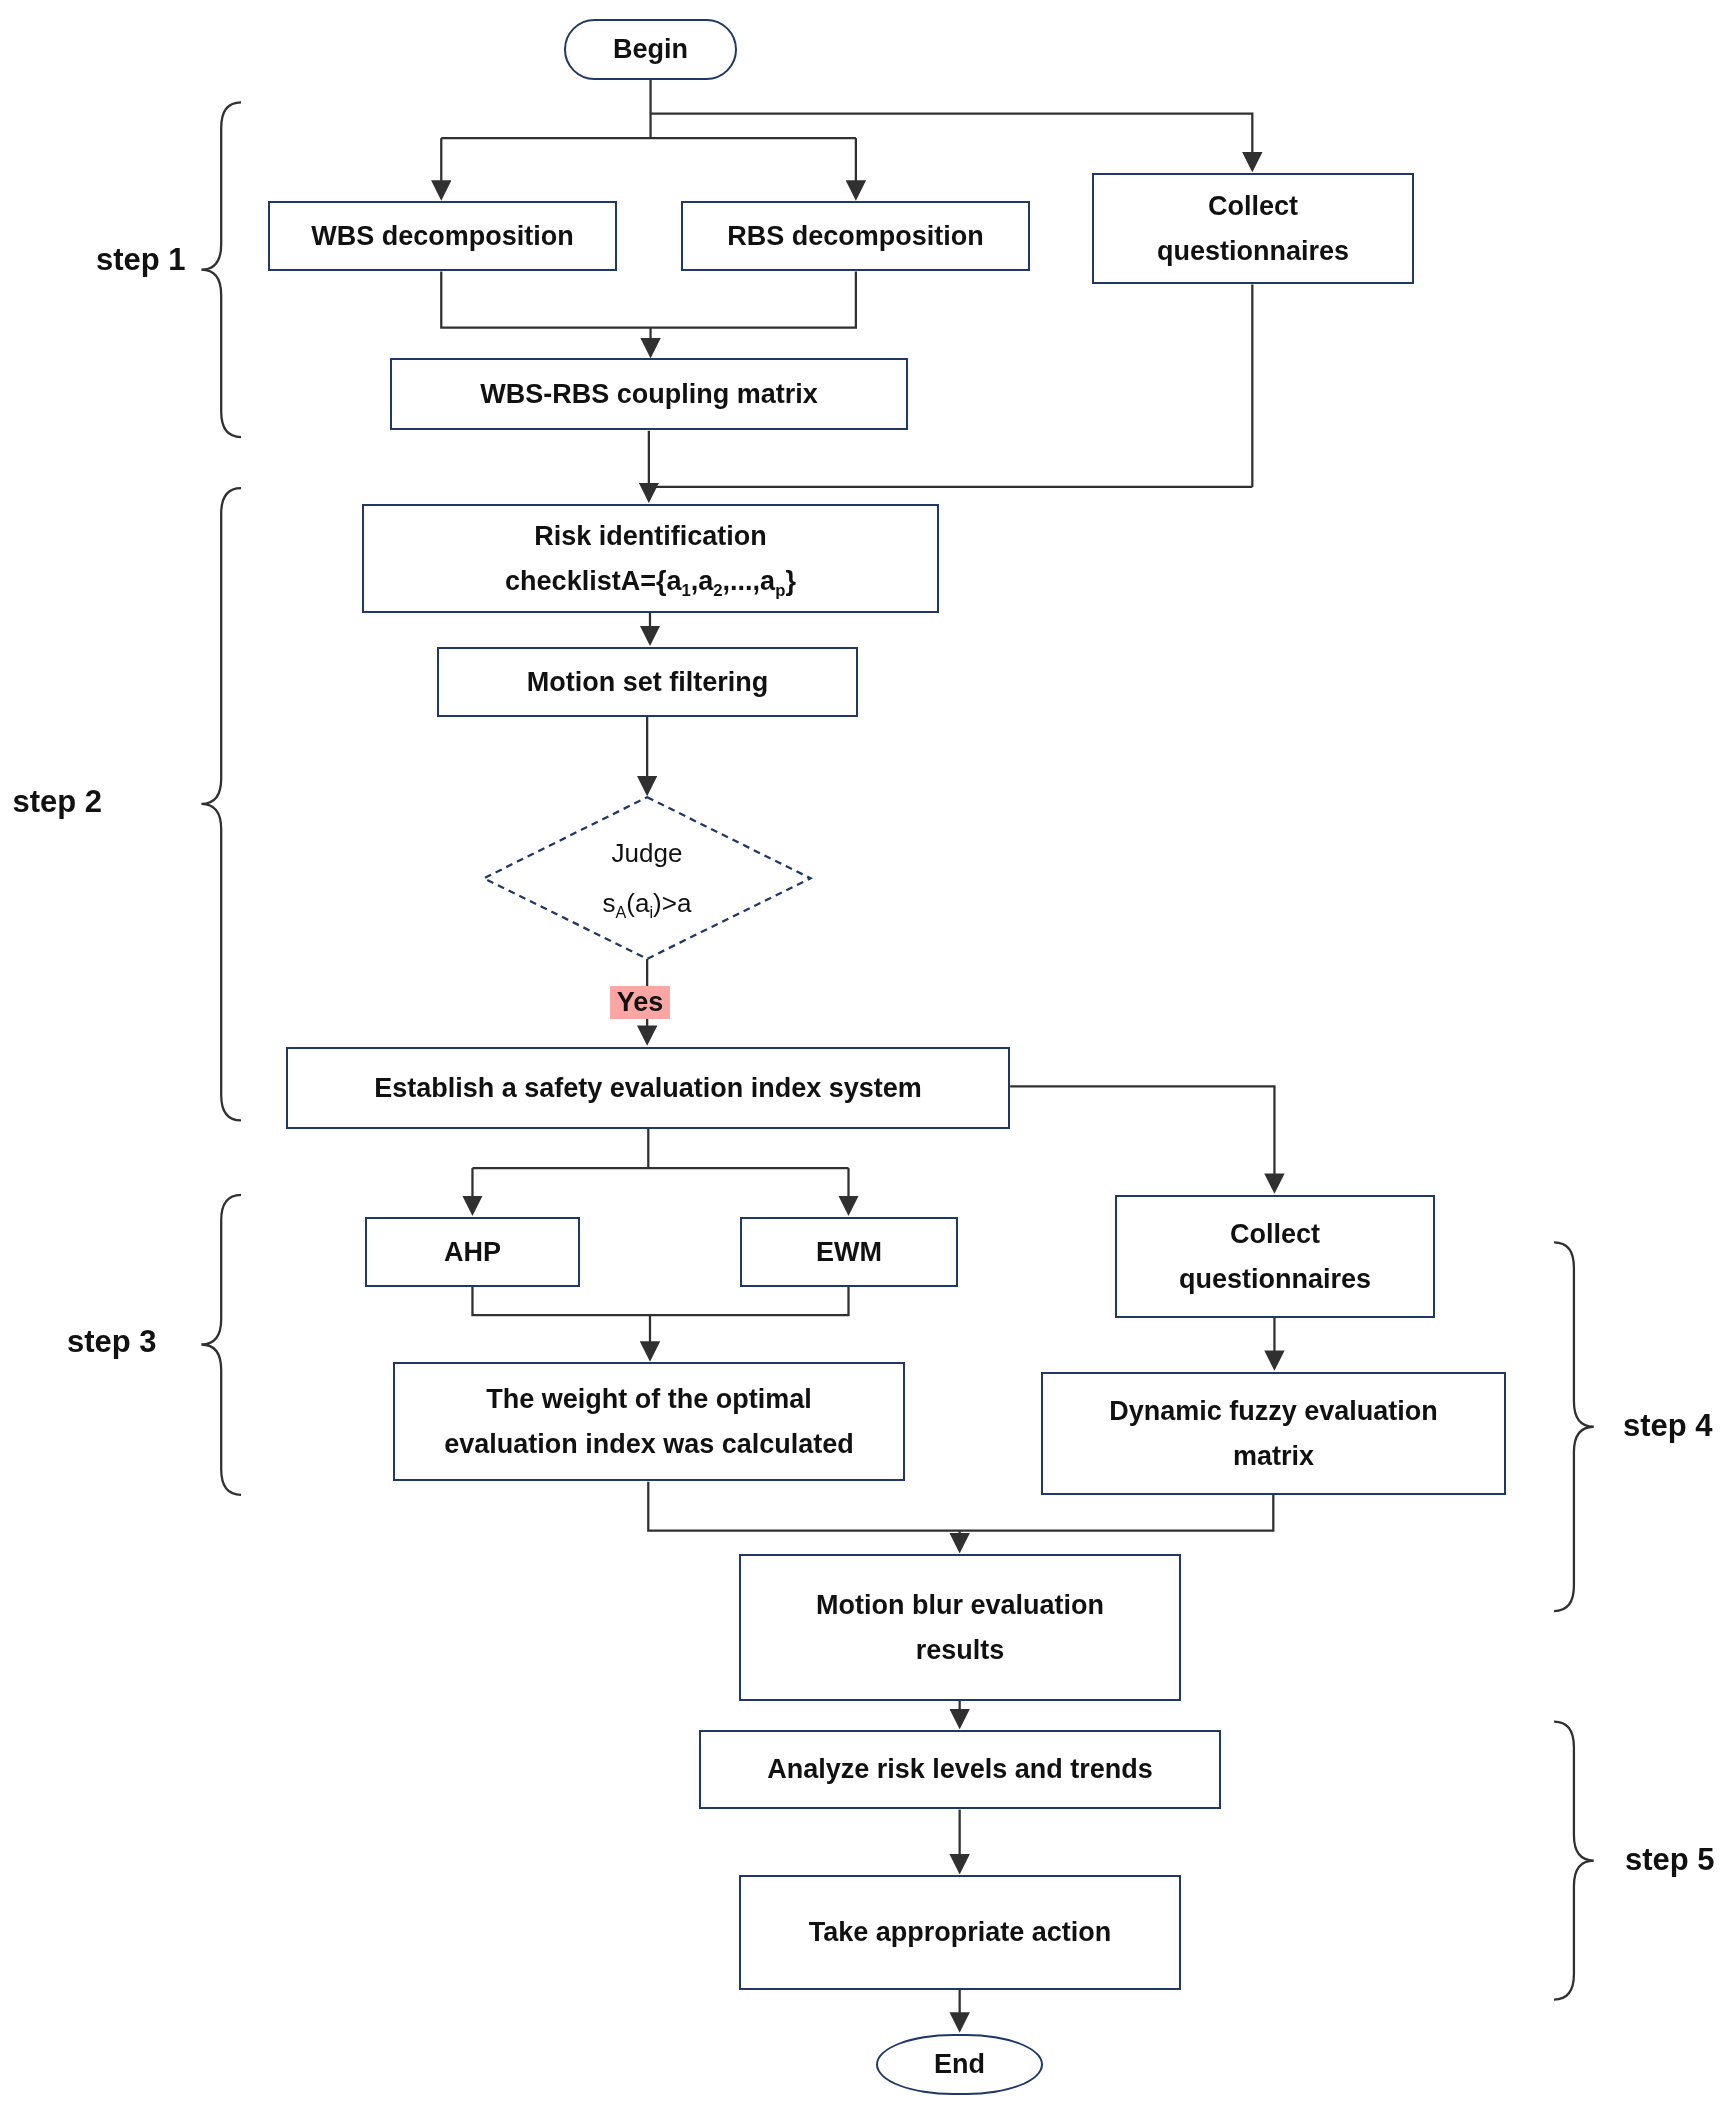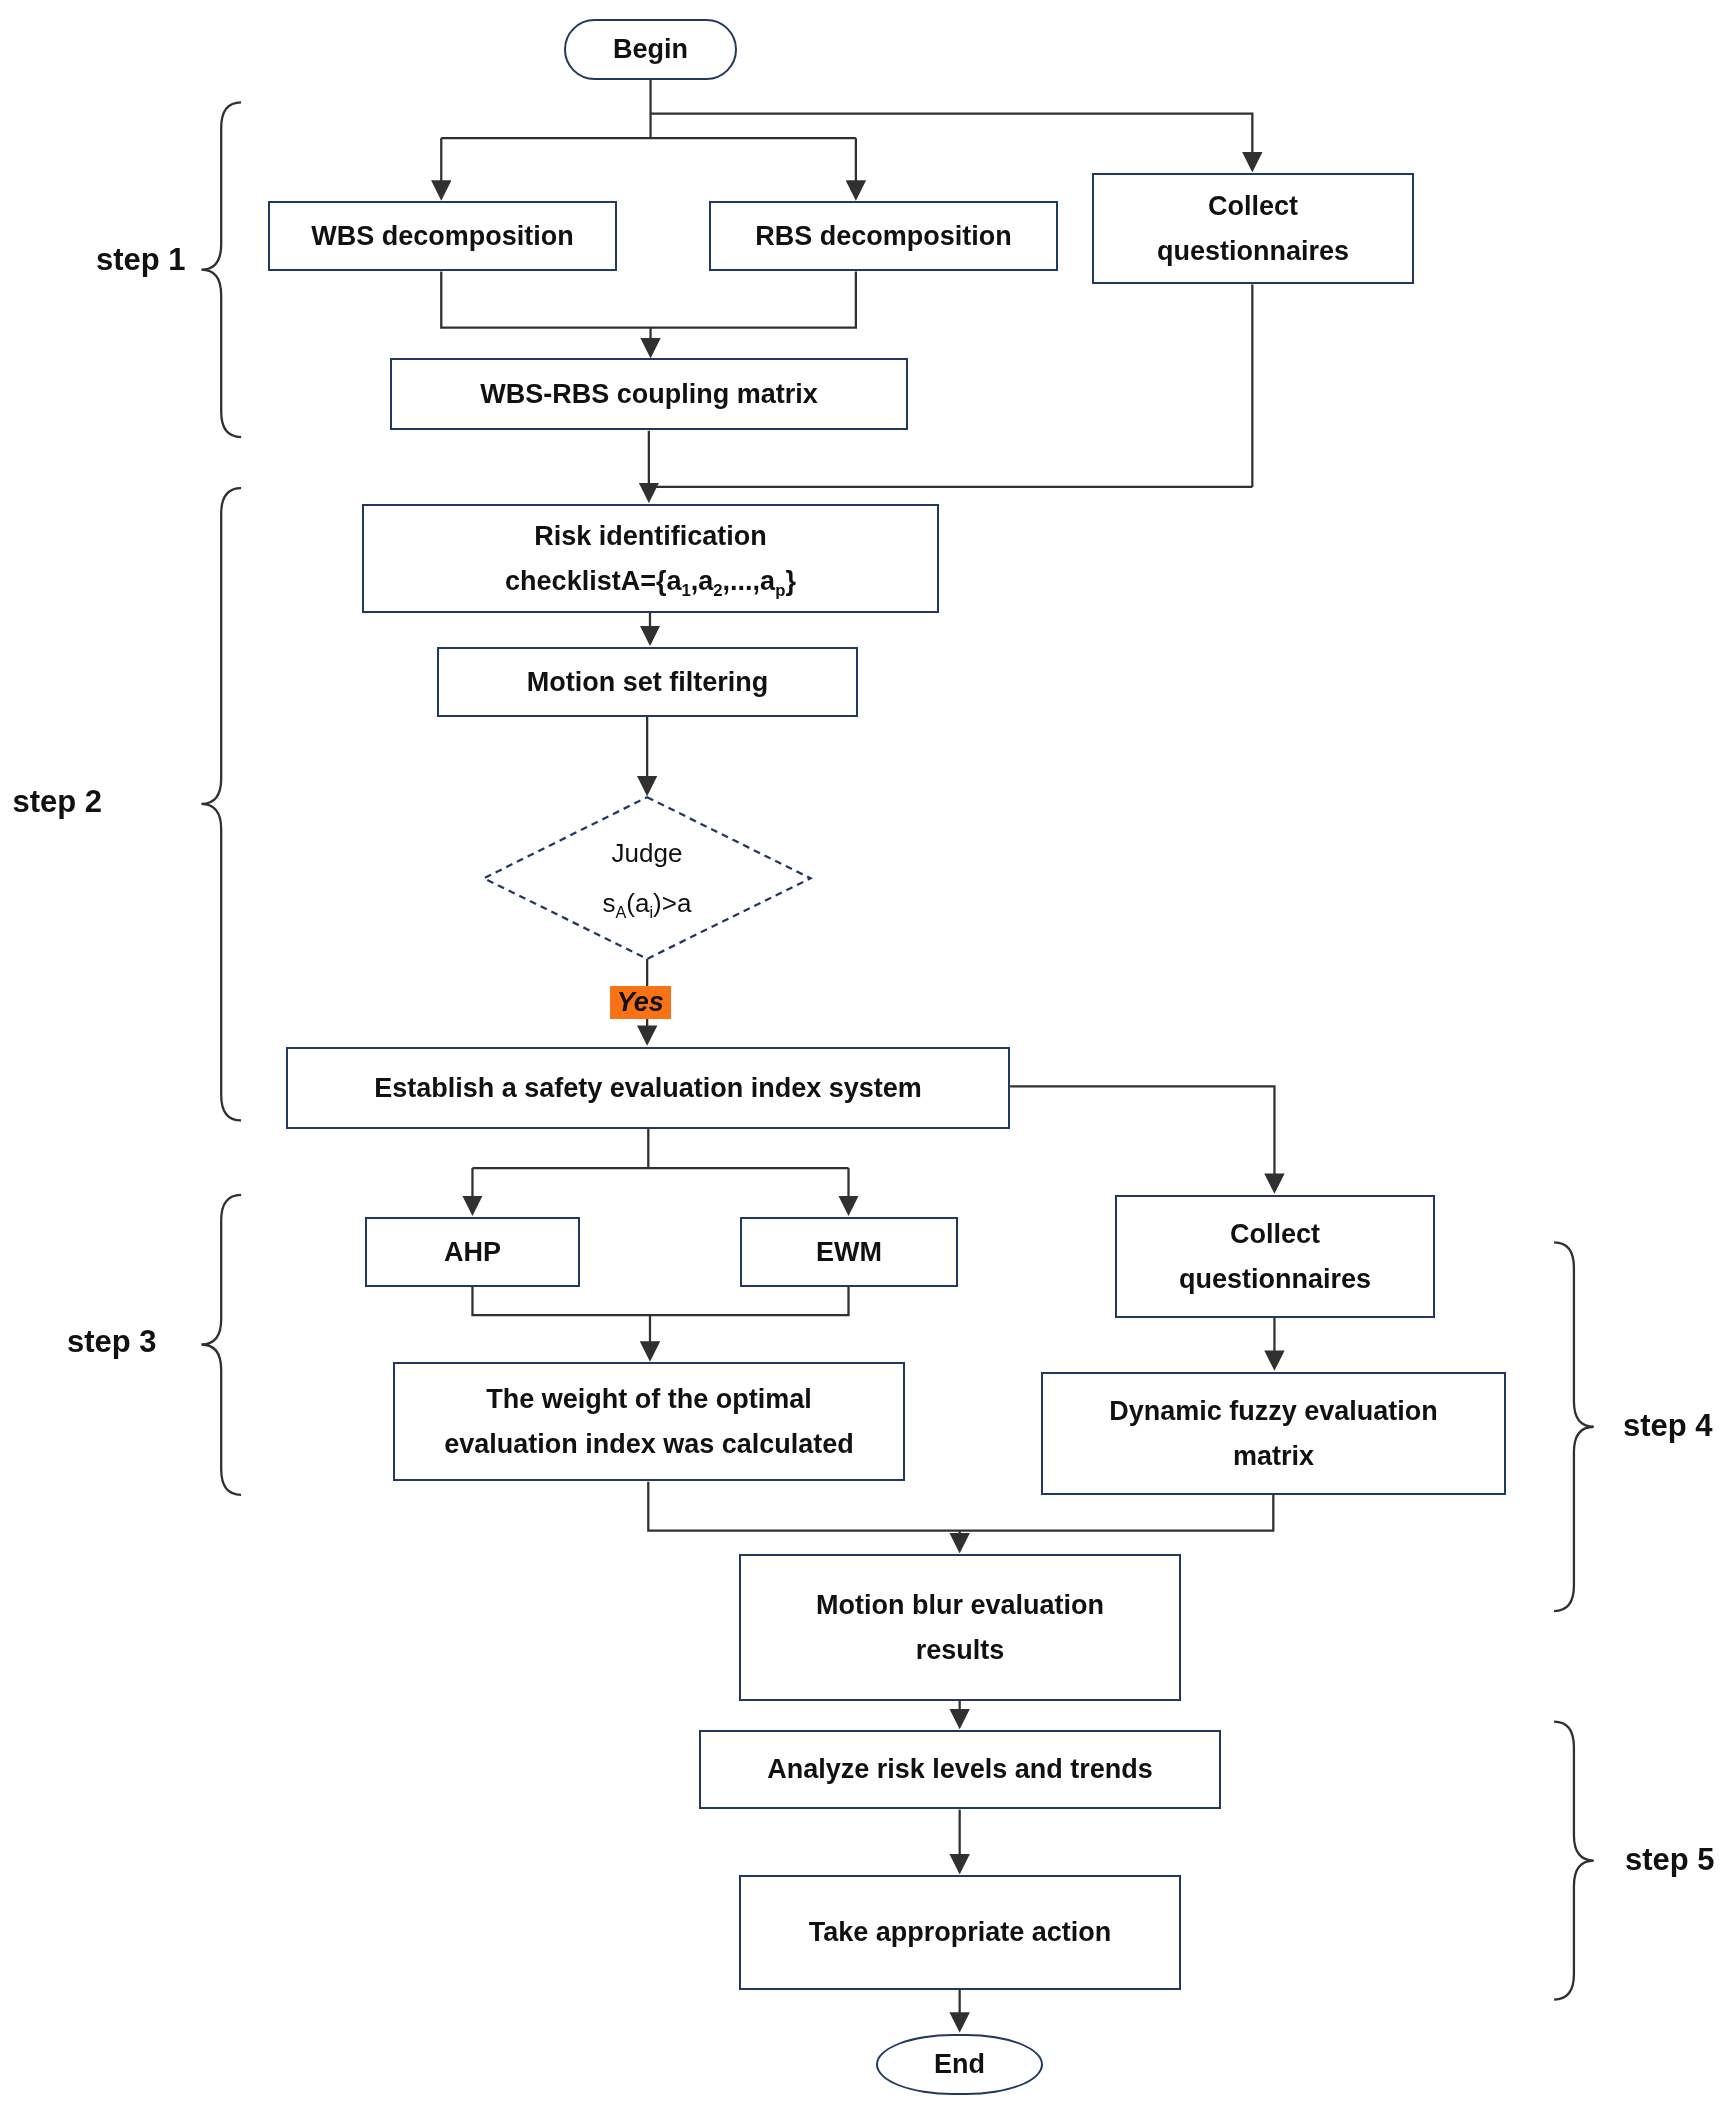--- a/index.html
+++ b/index.html
@@ -20,21 +20,21 @@
     color:var(--text);font-weight:bold;font-size:27px;text-align:center;line-height:1.65;
   }
   .node span{white-space:pre-line;}
   .terminal{border-radius:31px;border-width:2.3px;}
   .endcap{border-radius:48% / 52%;border-width:2.8px;}
   .freeLabel{
     position:absolute;color:var(--text);font-weight:bold;font-size:27px;
     white-space:nowrap;
   }
   .stepLabel{font-size:31px;}
-  .yesLabel{background:#f97316;padding:1.1px 6.8px;z-index:3;font-style:italic;}
+  .yesLabel{background:#fca5a5;padding:1.1px 6.8px;z-index:3;}
   .diamondText{
     position:absolute;display:flex;align-items:center;justify-content:center;
     color:var(--text);font-weight:normal;font-size:26px;text-align:center;line-height:1.9;
   }
   .diamondText span{white-space:pre-line;}
   sub{font-size:62%;line-height:0;}
 </style>
 </head>
 <body>
 
@@ -99,21 +99,21 @@
   </svg>
 
   <div class="node terminal" style="left:564px;top:18.7px;width:173px;height:61px;">
       <span>Begin</span>
     </div>
 
   <div class="node" style="left:268px;top:201px;width:349px;height:70px;">
       <span>WBS decomposition</span>
     </div>
 
-  <div class="node" style="left:681px;top:201px;width:349px;height:70px;margin-left:28px;">
+  <div class="node" style="left:681px;top:201px;width:349px;height:70px;">
       <span>RBS decomposition</span>
     </div>
 
   <div class="node" style="left:1092px;top:173px;width:322px;height:111px;">
       <span>Collect
 questionnaires</span>
     </div>
 
   <div class="node" style="left:390px;top:358px;width:518px;height:72px;">
       <span>WBS-RBS coupling matrix</span>

